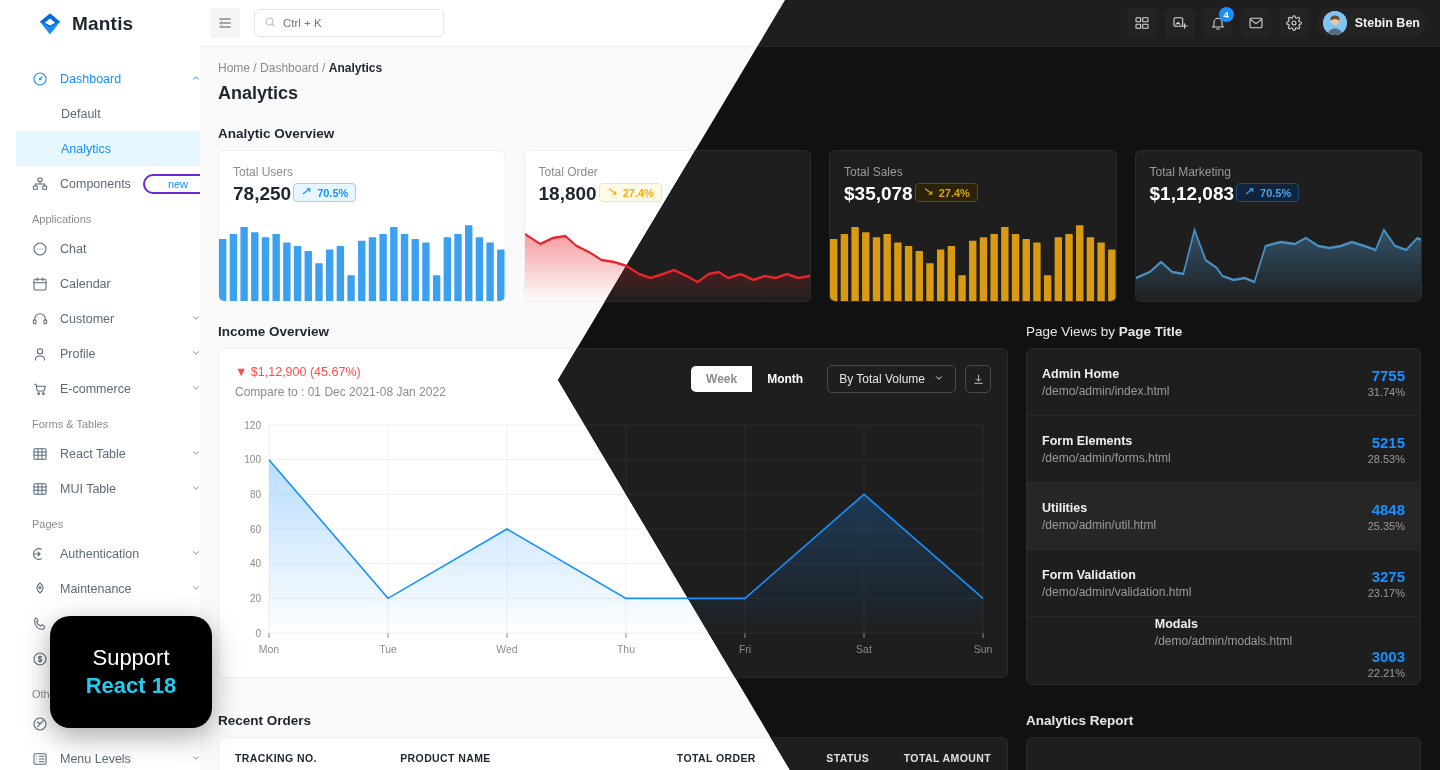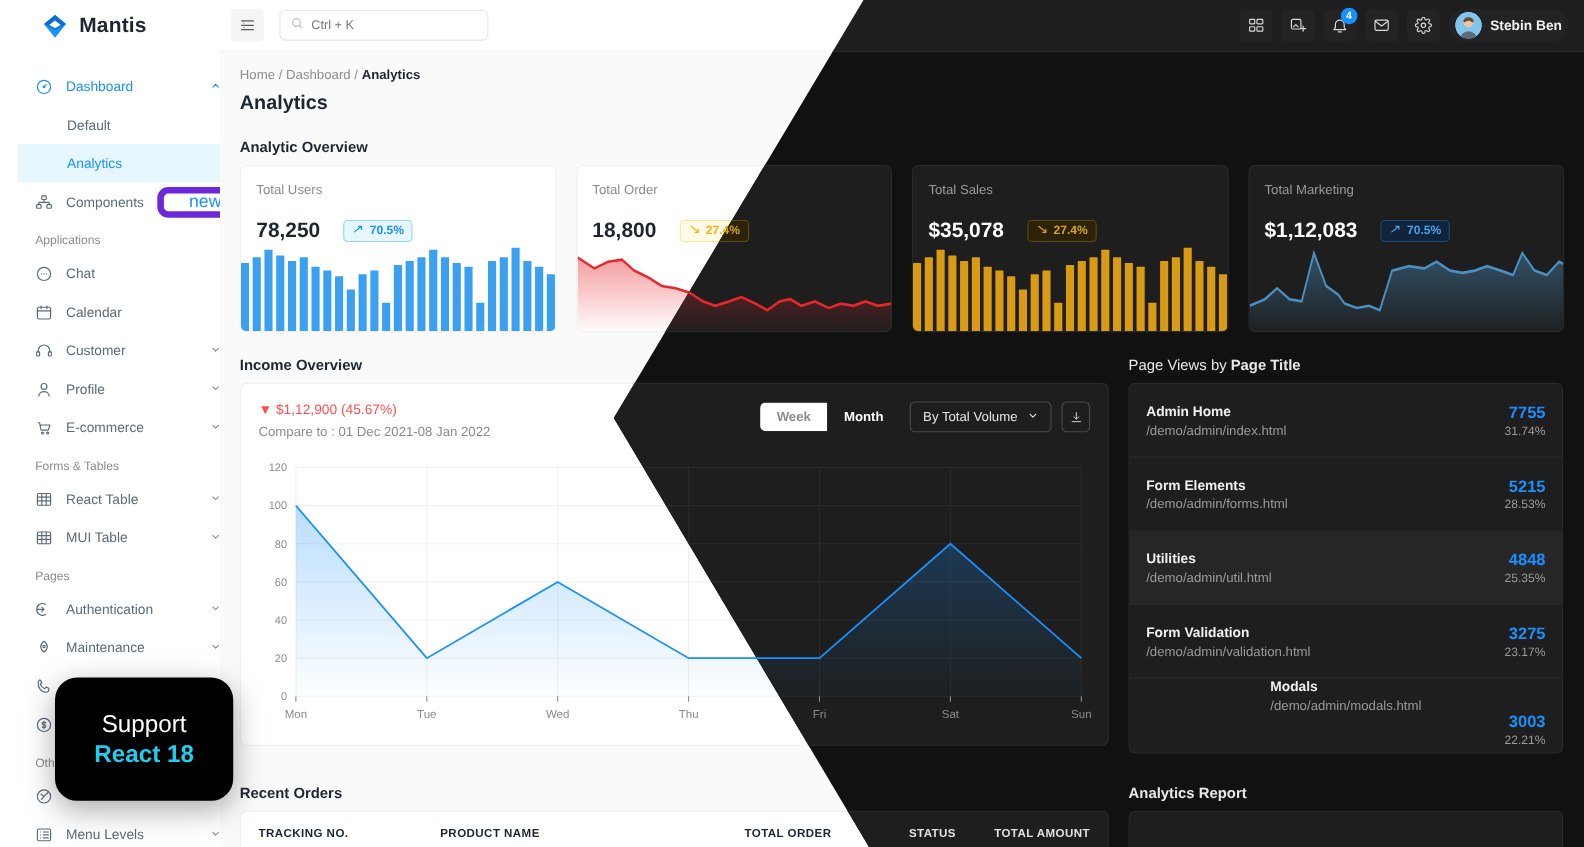--- a/index.html
+++ b/index.html
@@ -43,21 +43,21 @@
     height:35px; display:flex; align-items:center; padding-left:45px;
     font-size:12.5px; color:#5b6b79; cursor:pointer;
   }
   .nav-sub.selected {
     background:#e6f7ff; color:#1890ff; border-right:2px solid #1890ff;
   }
   .nav-group {
     font-size:11px; color:#8c8c8c; padding:12px 0 6px 16px; font-weight:400;
   }
   .badge-new {
-    border:6px solid #6d28d9; color:#1890ff; font-size:16px;
+    border:2px solid #6d28d9; color:#1890ff; font-size:11px;
     padding:1px 23px; border-radius:10px; line-height:14px;
   }
 
   
   .topbar { position:absolute; top:0; left:200px; width:1240px; height:47px;
     background:#fff; border-bottom:1px solid #f0f0f0; display:flex; align-items:center; }
   .topbar.dark { background:#1e1e1e; border-bottom:1px solid #2a2a2a; }
   .menu-btn { width:30px; height:30px; margin-left:10px; border-radius:4px;
     background:#f5f5f5; display:flex; align-items:center; justify-content:center; cursor:pointer; }
   .menu-btn.dark { background:#2b2b2b; }
@@ -99,21 +99,21 @@
   .section-title { font-size:13.5px; font-weight:700; color:#1d2630; margin:22px 0 9px 0; }
   .section-title.dark { color:#e8e8e8; }
   .section-title .soft { font-weight:400; }
 
   .cards-row { display:flex; gap:18px; }
   .stat-card { flex:1; height:152px; background:#fff; border:1px solid #f0f0f0;
     border-radius:6px; padding:14px 14px 0 14px; overflow:hidden; position:relative; }
   .stat-card.dark { background:#1e1e1e; border-color:#2a2a2a; }
   .stat-label { font-size:12px; color:#8c8c8c; }
   .stat-label.dark { color:#9a9a9a; }
-  .stat-row { display:flex; align-items:center; gap:21px; margin-top:20px; }
+  .stat-row { display:flex; align-items:flex-start; gap:2px; margin-top:4px; }
   .stat-value { font-size:19px; font-weight:700; color:#1d2630; }
   .stat-value.dark { color:#ffffff; }
   .pill { display:flex; align-items:center; gap:5px; border-radius:4px;
     padding:2px 7px; font-size:11px; font-weight:700; }
   .pill.blue { background:#e6f7ff; border:1px solid #91d5ff; color:#1890ff; }
   .pill.blue.dark { background:#10253b; border-color:#1b4b7a; color:#4aa3e8; }
   .pill.amber { background:#fffbe6; border:1px solid #ffe58f; color:#faad14; }
   .pill.amber.dark { background:#2b2208; border-color:#614c0c; color:#d9a514; }
   .spark { position:absolute; left:0; right:0; bottom:0; height:85px; }
 

